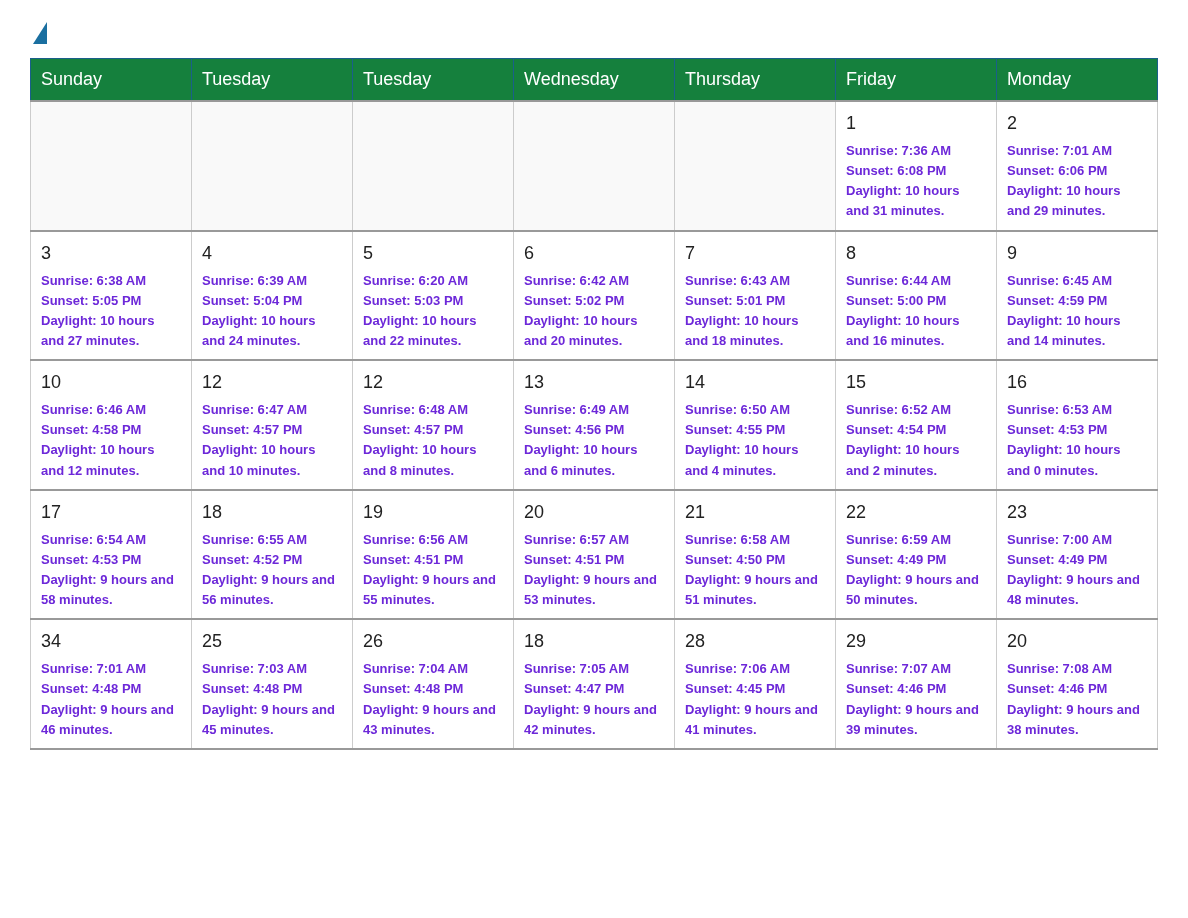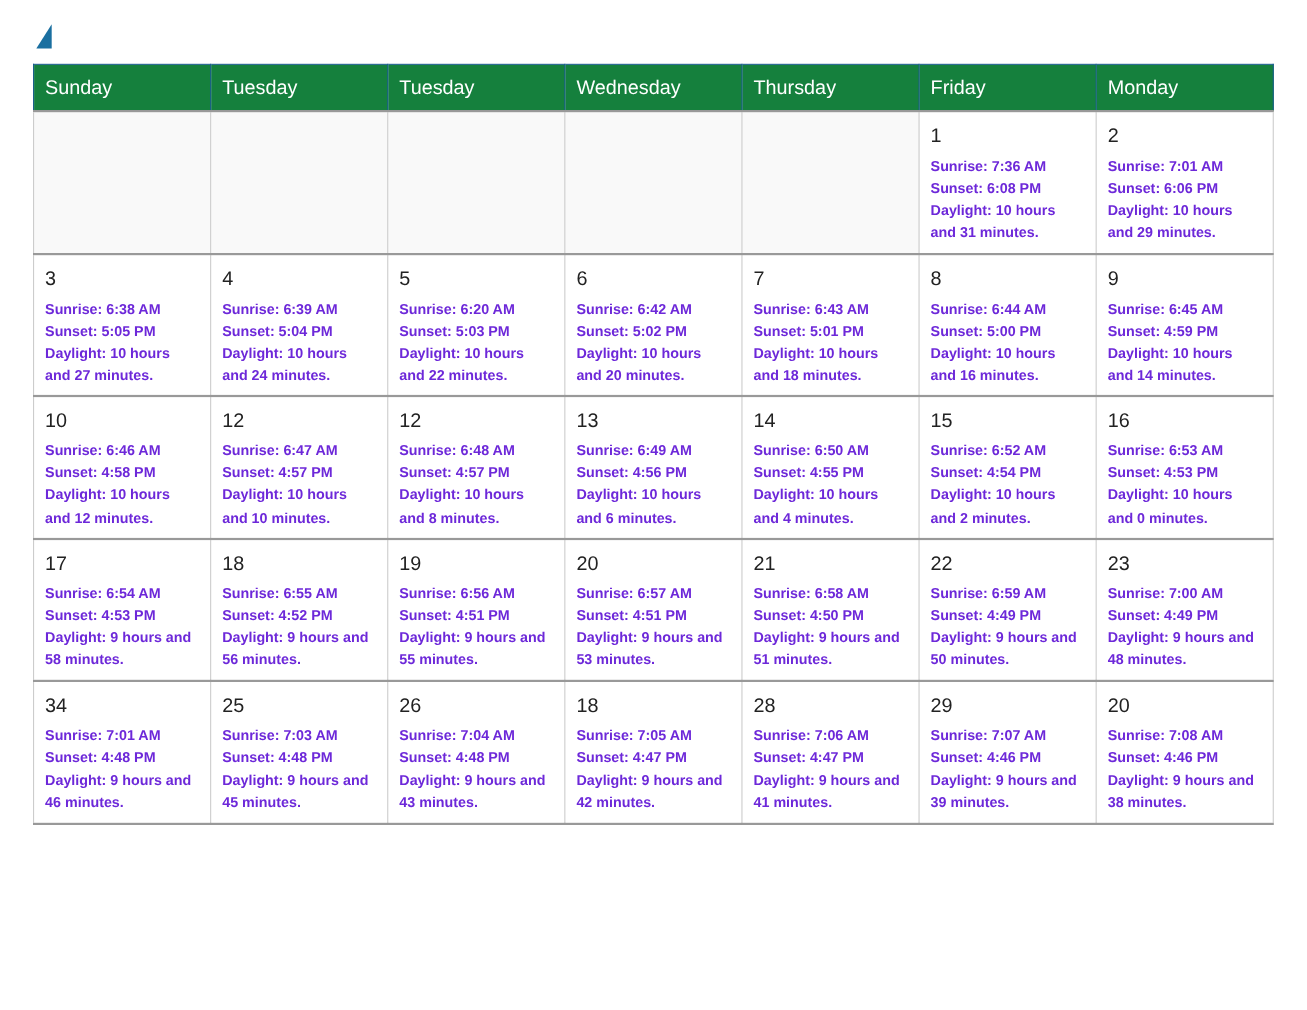--- a/index.html
+++ b/index.html
@@ -304,21 +304,21 @@
         </td>
         <td>
           <span class="day-num">18</span>
           <div class="day-info">Sunrise: 7:05 AM
 Sunset: 4:47 PM
 Daylight: 9 hours and 42 minutes.</div>
         </td>
         <td>
           <span class="day-num">28</span>
           <div class="day-info">Sunrise: 7:06 AM
-Sunset: 4:47 PM
+Sunset: 4:45 PM
 Daylight: 9 hours and 41 minutes.</div>
         </td>
         <td>
           <span class="day-num">29</span>
           <div class="day-info">Sunrise: 7:07 AM
 Sunset: 4:46 PM
 Daylight: 9 hours and 39 minutes.</div>
         </td>
         <td>
           <span class="day-num">20</span>

